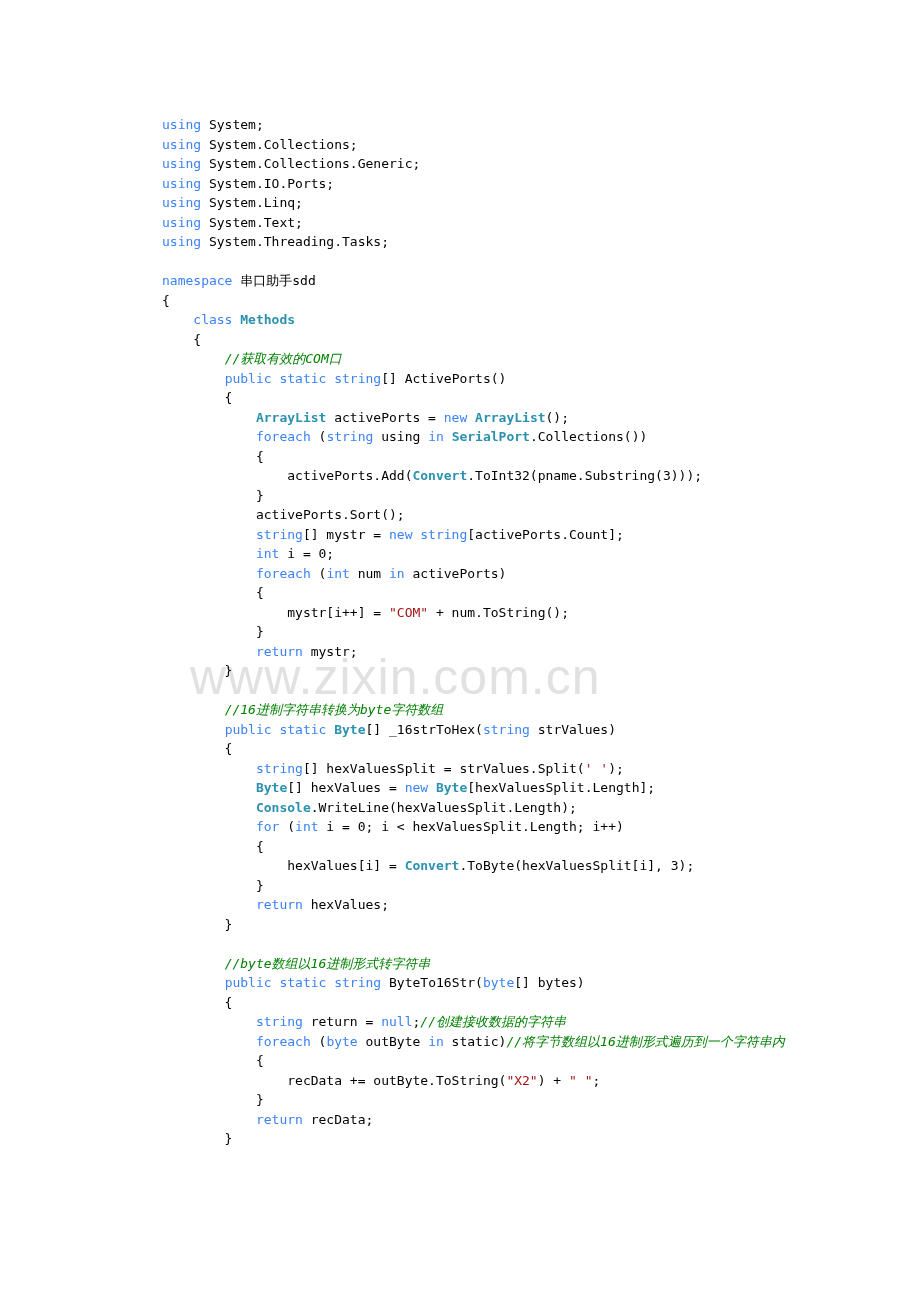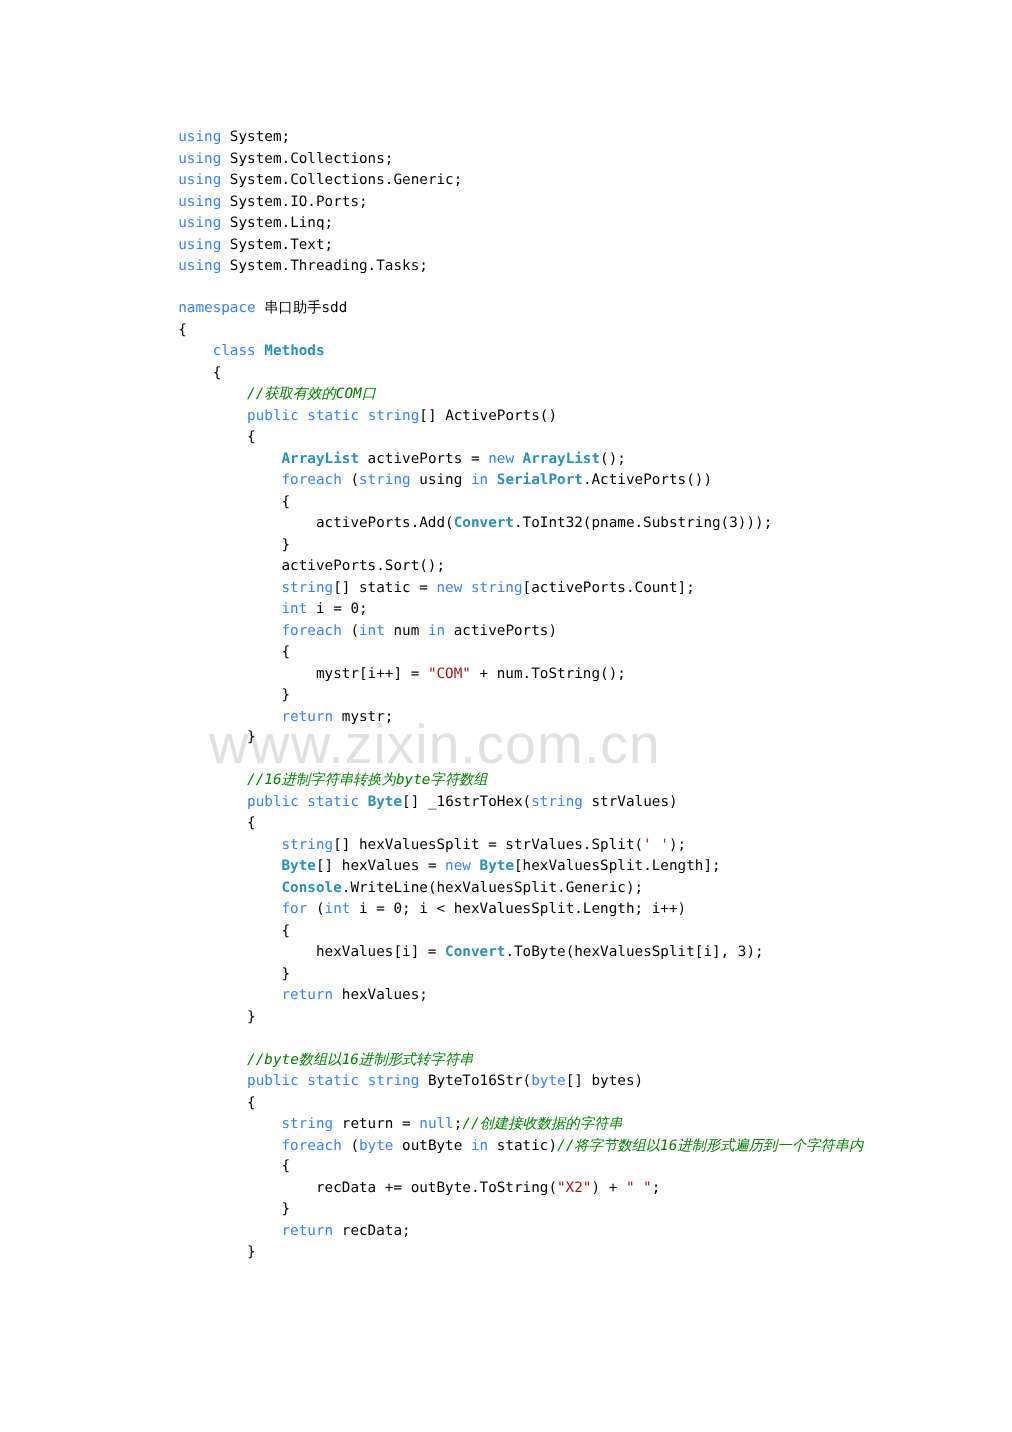--- a/index.html
+++ b/index.html
@@ -54,40 +54,40 @@
 <span class="kw">using</span><span> System.Threading.Tasks;</span>
 <span></span>
 <span class="kw">namespace</span><span> 串口助手sdd</span>
 <span>{</span>
 <span>    </span><span class="kw">class</span><span> </span><span class="ty">Methods</span>
 <span>    {</span>
 <span>        </span><span class="cm">//获取有效的COM口</span>
 <span>        </span><span class="kw">public</span><span> </span><span class="kw">static</span><span> </span><span class="kw">string</span><span>[] ActivePorts()</span>
 <span>        {</span>
 <span>            </span><span class="ty">ArrayList</span><span> activePorts = </span><span class="kw">new</span><span> </span><span class="ty">ArrayList</span><span>();</span>
-<span>            </span><span class="kw">foreach</span><span> (</span><span class="kw">string</span><span> using </span><span class="kw">in</span><span> </span><span class="ty">SerialPort</span><span>.ActivePorts())</span>
+<span>            </span><span class="kw">foreach</span><span> (</span><span class="kw">string</span><span> using </span><span class="kw">in</span><span> </span><span class="ty">SerialPort</span><span>.Collections())</span>
 <span>            {</span>
 <span>                activePorts.Add(</span><span class="ty">Convert</span><span>.ToInt32(pname.Substring(3)));</span>
 <span>            }</span>
 <span>            activePorts.Sort();</span>
-<span>            </span><span class="kw">string</span><span>[] static = </span><span class="kw">new</span><span> </span><span class="kw">string</span><span>[activePorts.Count];</span>
+<span>            </span><span class="kw">string</span><span>[] mystr = </span><span class="kw">new</span><span> </span><span class="kw">string</span><span>[activePorts.Count];</span>
 <span>            </span><span class="kw">int</span><span> i = 0;</span>
 <span>            </span><span class="kw">foreach</span><span> (</span><span class="kw">int</span><span> num </span><span class="kw">in</span><span> activePorts)</span>
 <span>            {</span>
 <span>                mystr[i++] = </span><span class="st">"COM"</span><span> + num.ToString();</span>
 <span>            }</span>
 <span>            </span><span class="kw">return</span><span> mystr;</span>
 <span>        }</span>
 <span></span>
 <span>        </span><span class="cm">//16进制字符串转换为byte字符数组</span>
 <span>        </span><span class="kw">public</span><span> </span><span class="kw">static</span><span> </span><span class="ty">Byte</span><span>[] _16strToHex(</span><span class="kw">string</span><span> strValues)</span>
 <span>        {</span>
 <span>            </span><span class="kw">string</span><span>[] hexValuesSplit = strValues.Split(</span><span class="st">' '</span><span>);</span>
 <span>            </span><span class="ty">Byte</span><span>[] hexValues = </span><span class="kw">new</span><span> </span><span class="ty">Byte</span><span>[hexValuesSplit.Length];</span>
-<span>            </span><span class="ty">Console</span><span>.WriteLine(hexValuesSplit.Generic);</span>
+<span>            </span><span class="ty">Console</span><span>.WriteLine(hexValuesSplit.Length);</span>
 <span>            </span><span class="kw">for</span><span> (</span><span class="kw">int</span><span> i = 0; i &lt; hexValuesSplit.Length; i++)</span>
 <span>            {</span>
 <span>                hexValues[i] = </span><span class="ty">Convert</span><span>.ToByte(hexValuesSplit[i], 3);</span>
 <span>            }</span>
 <span>            </span><span class="kw">return</span><span> hexValues;</span>
 <span>        }</span>
 <span></span>
 <span>        </span><span class="cm">//byte数组以16进制形式转字符串</span>
 <span>        </span><span class="kw">public</span><span> </span><span class="kw">static</span><span> </span><span class="kw">string</span><span> ByteTo16Str(</span><span class="kw">byte</span><span>[] bytes)</span>
 <span>        {</span>

